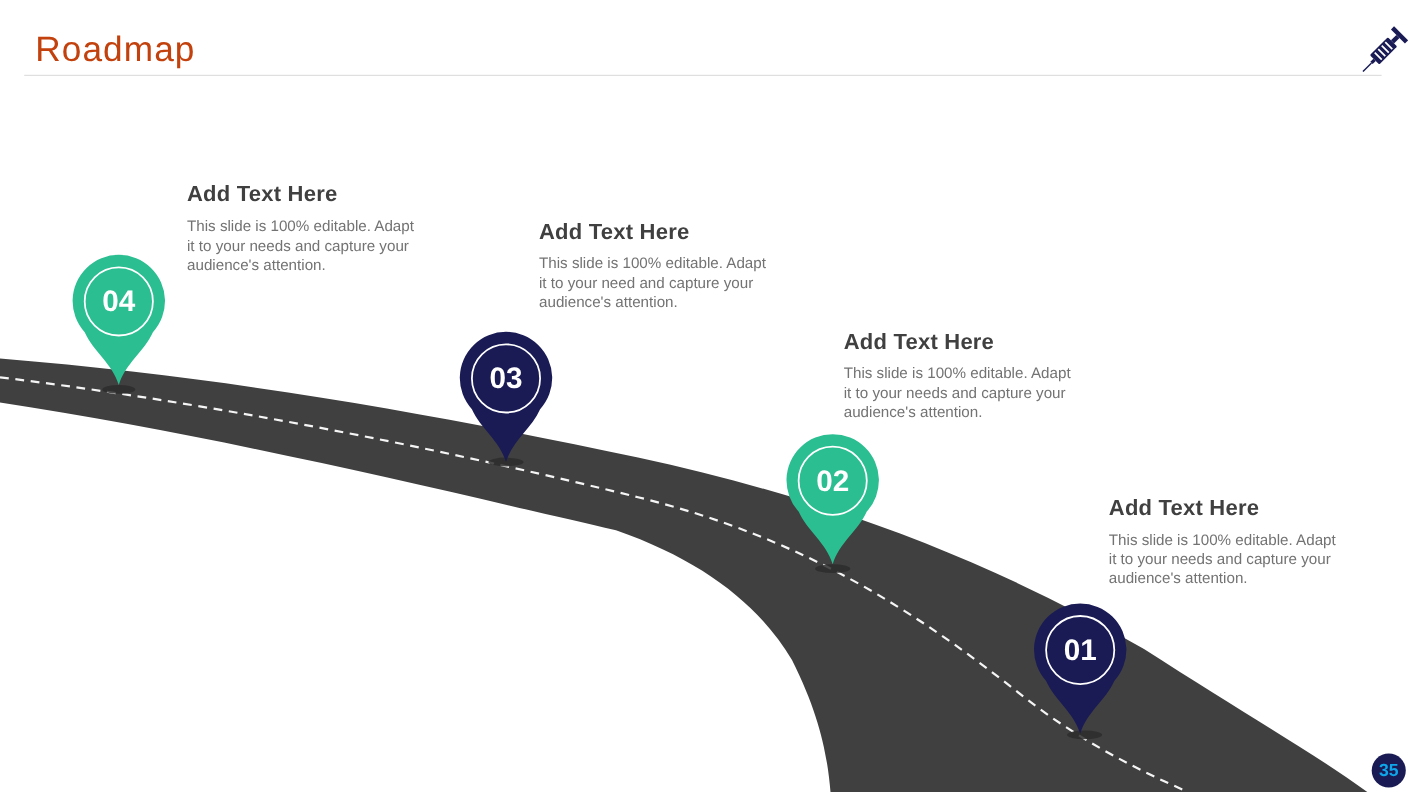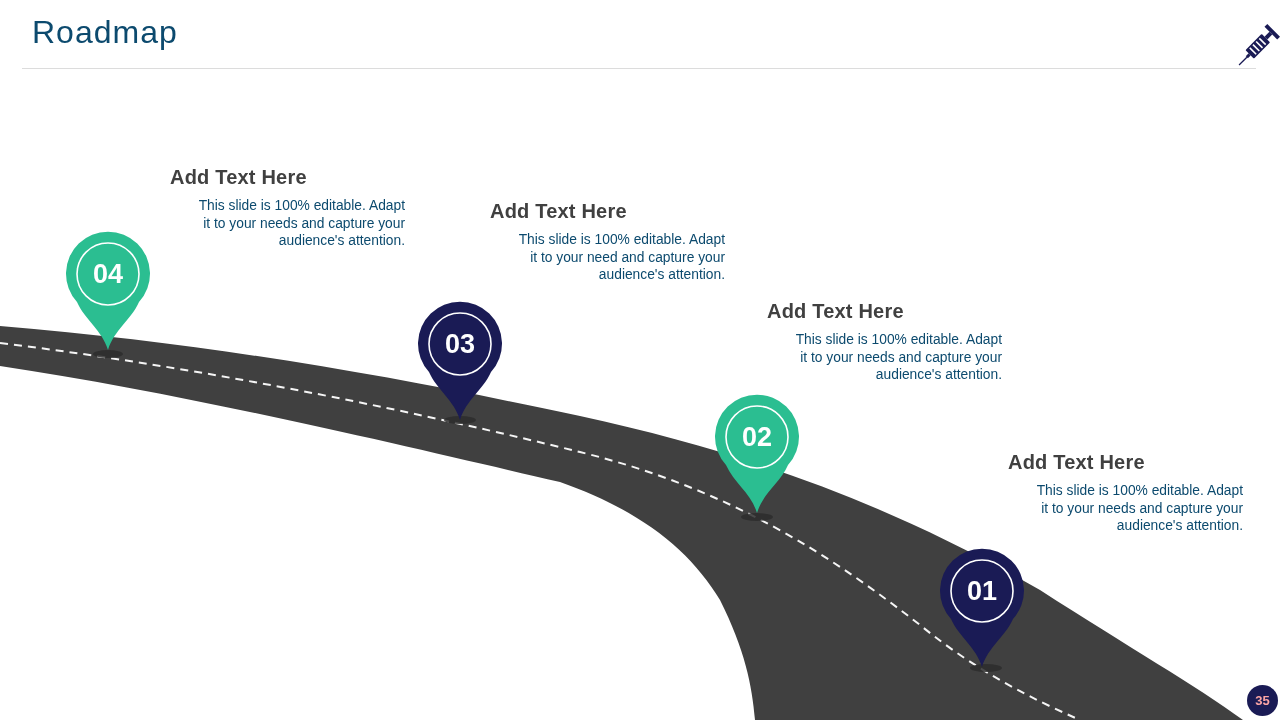--- a/index.html
+++ b/index.html
@@ -6,25 +6,25 @@
   html, body { background: #e8e8e8; }
   .slide {
     position: relative;
     width: 1280px; height: 720px;
     background: #ffffff;
     overflow: hidden;
     font-family: "Liberation Sans", sans-serif;
   }
   .slide-title {
     position: absolute;
-    left: 32px; top: 14px;
+    left: 32px; top: 26px;
     font-size: 32px;
     font-weight: 500;
     letter-spacing: 1px;
-    color: #0c4a6e;
+    color: #c2410c;
   }
   .title-divider {
     position: absolute;
     left: 22px; top: 68px;
     width: 1234px; height: 1px;
     background: #dcdcdc;
   }
   .corner-icon {
     position: absolute;
     left: 1230px; top: 22px;
@@ -60,34 +60,33 @@
   .text-block h3 {
     font-size: 20px;
     font-weight: bold;
     color: #404040;
     letter-spacing: 0.2px;
     margin-bottom: 8px;
   }
   .text-block p {
     font-size: 13.8px;
     line-height: 17.6px;
-    color: #0c4a6e;
+    color: #737373;
     white-space: pre-line;
-    text-align: right;
   }
   .page-badge {
     position: absolute;
     left: 1247px; top: 685px;
     width: 31px; height: 31px;
     border-radius: 50%;
     display: flex;
     align-items: center;
     justify-content: center;
-    color: #fca5a5;
-    font-size: 13px;
+    color: #0ea5e9;
+    font-size: 16px;
     font-weight: bold;
   }
 </style>
 </head>
 <body>
 
 <div class="slide">
 
   <div class="slide-title">Roadmap</div>
   <div class="title-divider"></div>

